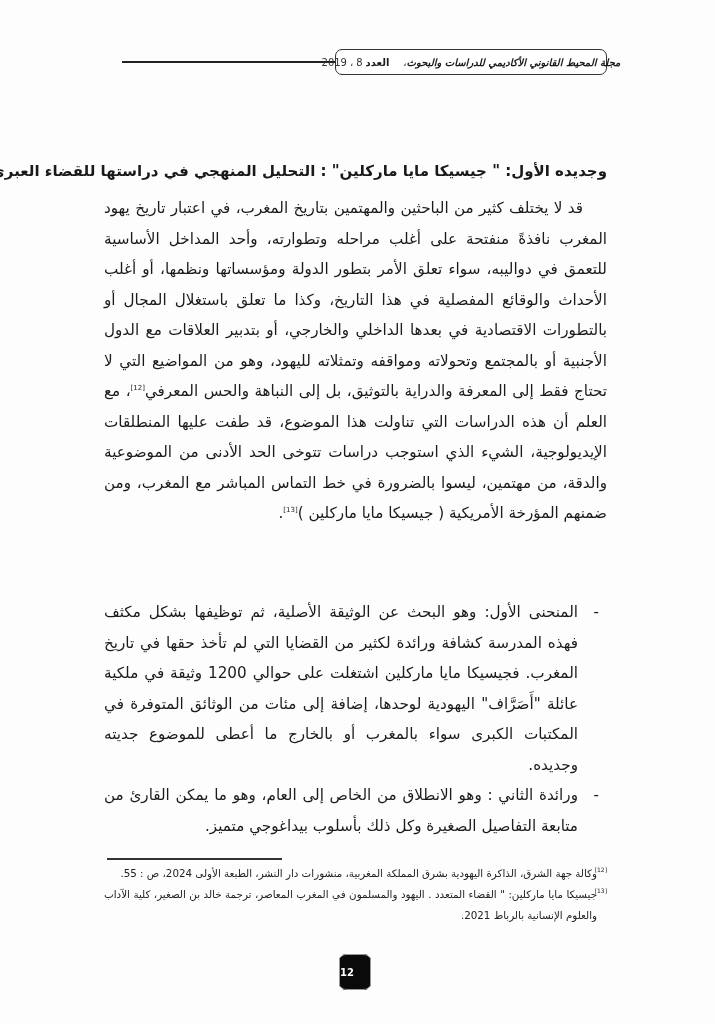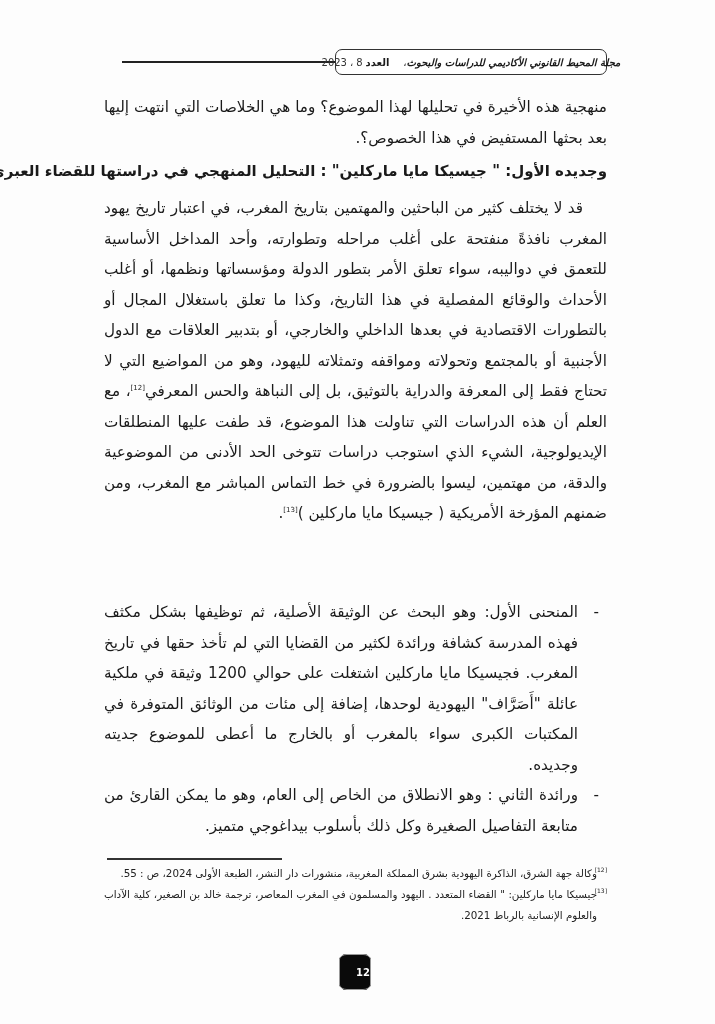--- a/index.html
+++ b/index.html
@@ -37,40 +37,37 @@
   .footnotes { position: absolute; left: 104px; width: 503px; top: 863px; direction: rtl;
                font-size: 10.3px; line-height: 21px; color: #222; }
   .footnote { position: relative; padding-right: 10px; text-align: justify; text-align-last: right; }
   .footnote .fn-num { position: absolute; right: 0; top: -4px; font-size: 6px; }
 
   .page-badge { position: absolute; left: 339px; top: 954px; width: 30px; height: 34px;
                 background: #0a0a0a; border: 1.5px solid #999; outline: 1px solid #000;
                 border-radius: 8px 8px 8px 8px / 5px 5px 5px 5px;
                 clip-path: polygon(0 12%, 15% 0, 85% 0, 100% 12%, 100% 88%, 85% 100%, 15% 100%, 0 88%);
                 color: #fff; font-weight: bold; font-size: 10px;
-                display: flex; align-items: center; justify-content: flex-end; }
+                display: flex; align-items: center; justify-content: flex-start; }
 </style>
 </head>
 <body>
 
 <div class="page">
 
   <div class="header-line"></div>
   <div class="header-box">
     <span class="journal">مجلة المحيط القانوني الأكاديمي للدراسات والبحوث</span>
     <span>،</span>
     <span class="issue">العدد</span>
     <span class="issue-num">8</span>
     <span class="issue-num">،</span>
-    <span class="issue-num">2023</span>
+    <span class="issue-num">2019</span>
   </div>
 
-  <div class="body-text p1">
-    <p>منهجية هذه الأخيرة في تحليلها لهذا الموضوع؟ وما هي الخلاصات التي انتهت إليها بعد بحثها المستفيض في هذا الخصوص؟.</p>
-  </div>
 
   <div class="heading">
     <span>وجديده الأول:</span><span> " جيسيكا مايا ماركلين" : التحليل المنهجي في دراستها للقضاء العبري المغربي.</span>
   </div>
 
   <div class="body-text p2">
     <p><span>قد لا يختلف كثير من الباحثين والمهتمين بتاريخ المغرب، في اعتبار تاريخ يهود المغرب نافذةً منفتحة على أغلب مراحله وتطوارته، وأحد المداخل الأساسية للتعمق في دواليبه، سواء تعلق الأمر بتطور الدولة ومؤسساتها ونظمها، أو أغلب الأحداث والوقائع المفصلية في هذا التاريخ، وكذا ما تعلق باستغلال المجال أو بالتطورات الاقتصادية في بعدها الداخلي والخارجي، أو بتدبير العلاقات مع الدول الأجنبية أو بالمجتمع وتحولاته ومواقفه وتمثلاته لليهود، وهو من المواضيع التي لا تحتاج فقط إلى المعرفة والدراية بالتوثيق، بل إلى النباهة والحس المعرفي</span><sup>[12]</sup><span>، مع العلم أن هذه الدراسات التي تناولت هذا الموضوع، قد طفت عليها المنطلقات الإيديولوجية، الشيء الذي استوجب دراسات تتوخى الحد الأدنى من الموضوعية والدقة، من مهتمين، ليسوا بالضرورة في خط التماس المباشر مع المغرب، ومن ضمنهم المؤرخة الأمريكية ( جيسيكا مايا ماركلين )</span><sup>[13]</sup><span>.</span></p>
   </div>
 
 

